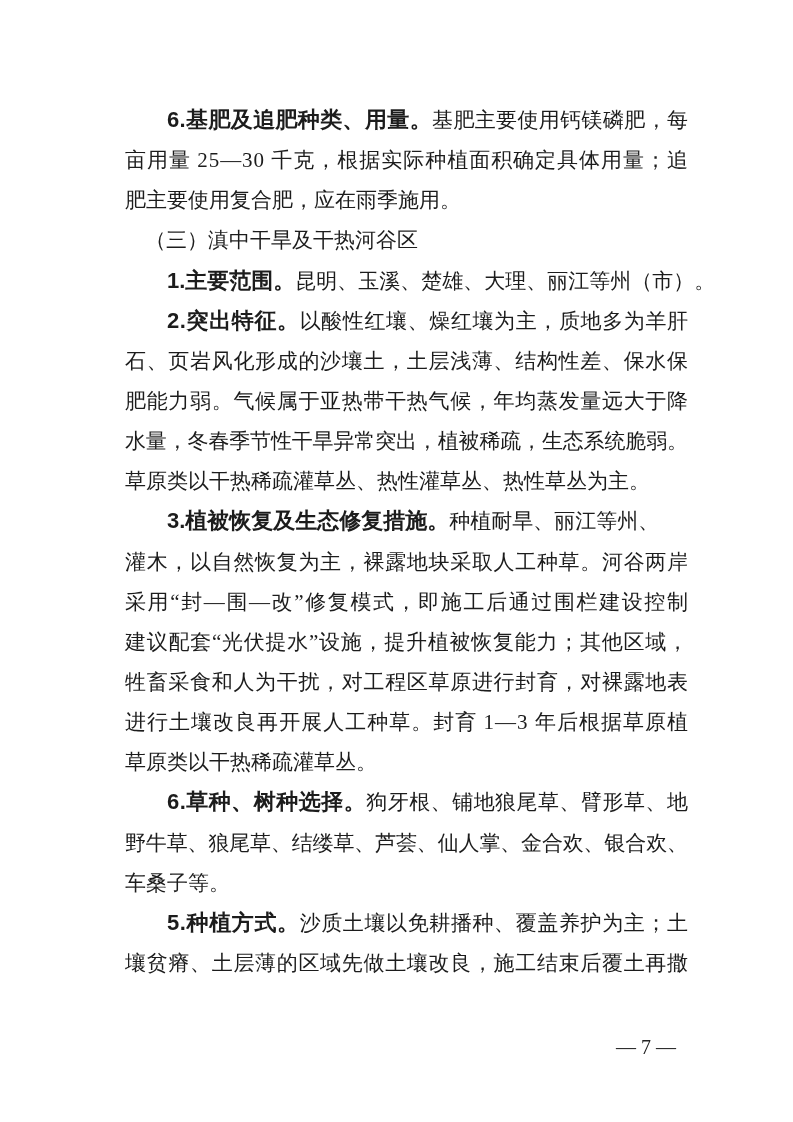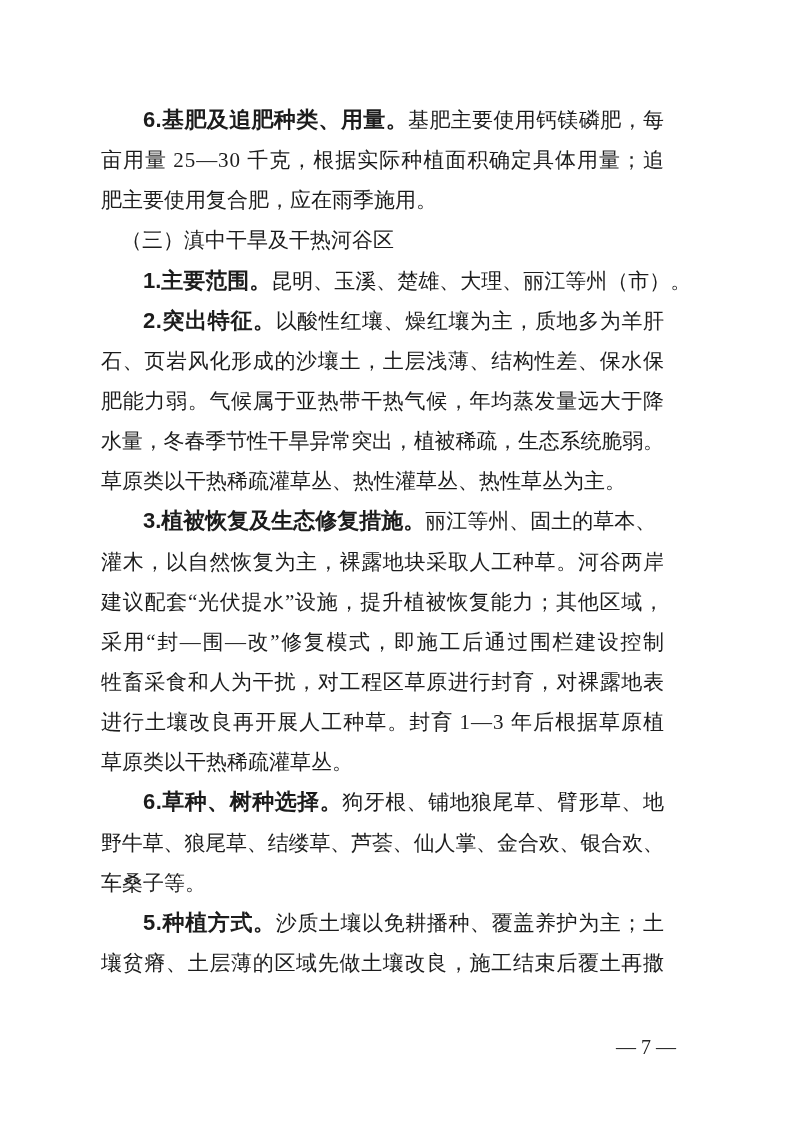--- a/index.html
+++ b/index.html
@@ -15,21 +15,21 @@
     font-family: "Liberation Serif", "DejaVu Serif", serif;
     color: #1c1c1c;
   }
   .page {
     position: absolute;
     inset: 0;
     background: #ffffff;
   }
   .text-block {
     position: absolute;
-    left: 101px;
+    left: 125px;
     top: 100px;
     width: 563px;
   }
   .line {
     height: 40.15px;
     line-height: 40.15px;
     font-size: 21px;
     white-space: nowrap;
     text-align: left;
   }
@@ -78,27 +78,27 @@
     <div class="line indent"><span class="measure" style="letter-spacing: 0.610026px;"><b class="lead">2.突出特征。</b><span>以酸性红壤、燥红壤为主，质地多为羊肝</span></span></div>
 
     <div class="line"><span class="measure" style="letter-spacing: 0.68px;"><span>石、页岩风化形成的沙壤土，土层浅薄、结构性差、保水保</span></span></div>
 
     <div class="line"><span class="measure" style="letter-spacing: 0.68px;"><span>肥能力弱。气候属于亚热带干热气候，年均蒸发量远大于降</span></span></div>
 
     <div class="line"><span class="measure" style="letter-spacing: -0.153846px;"><span>水量，冬春季节性干旱异常突出，植被稀疏，生态系统脆弱。</span></span></div>
 
     <div class="line"><span class="measure"><span>草原类以干热稀疏灌草丛、热性灌草丛、热性草丛为主。</span></span></div>
 
-    <div class="line indent"><span class="measure"><b class="lead">3.植被恢复及生态修复措施。</b><span>丽江等州、固土的草本、</span></span></div>
+    <div class="line indent"><span class="measure"><b class="lead">3.植被恢复及生态修复措施。</b><span>种植耐旱、丽江等州、</span></span></div>
 
     <div class="line"><span class="measure" style="letter-spacing: 0.68px; text-align: right;"><span>灌木，以自然恢复为主，裸露地块采取人工种草。河谷两岸</span></span></div>
 
+    <div class="line"><span class="measure" style="letter-spacing: 1.61375px;"><span>采用“封—围—改”修复模式，即施工后通过围栏建设控制</span></span></div>
+
     <div class="line"><span class="measure" style="letter-spacing: 0.74399px;"><span>建议配套“光伏提水”设施，提升植被恢复能力；其他区域，</span></span></div>
-
-    <div class="line"><span class="measure" style="letter-spacing: 1.61375px;"><span>采用“封—围—改”修复模式，即施工后通过围栏建设控制</span></span></div>
 
     <div class="line"><span class="measure" style="letter-spacing: 0.68px;"><span>牲畜采食和人为干扰，对工程区草原进行封育，对裸露地表</span></span></div>
 
     <div class="line"><span class="measure" style="letter-spacing: 1.01852px;"><span>进行土壤改良再开展人工种草。封育 1—3 年后根据草原植</span></span></div>
 
     <div class="line"><span class="measure"><span>草原类以干热稀疏灌草丛。</span></span></div>
 
     <div class="line indent"><span class="measure" style="letter-spacing: 0.485026px;"><b class="lead">6.草种、树种选择。</b><span>狗牙根、铺地狼尾草、臂形草、地</span></span></div>
 
 

